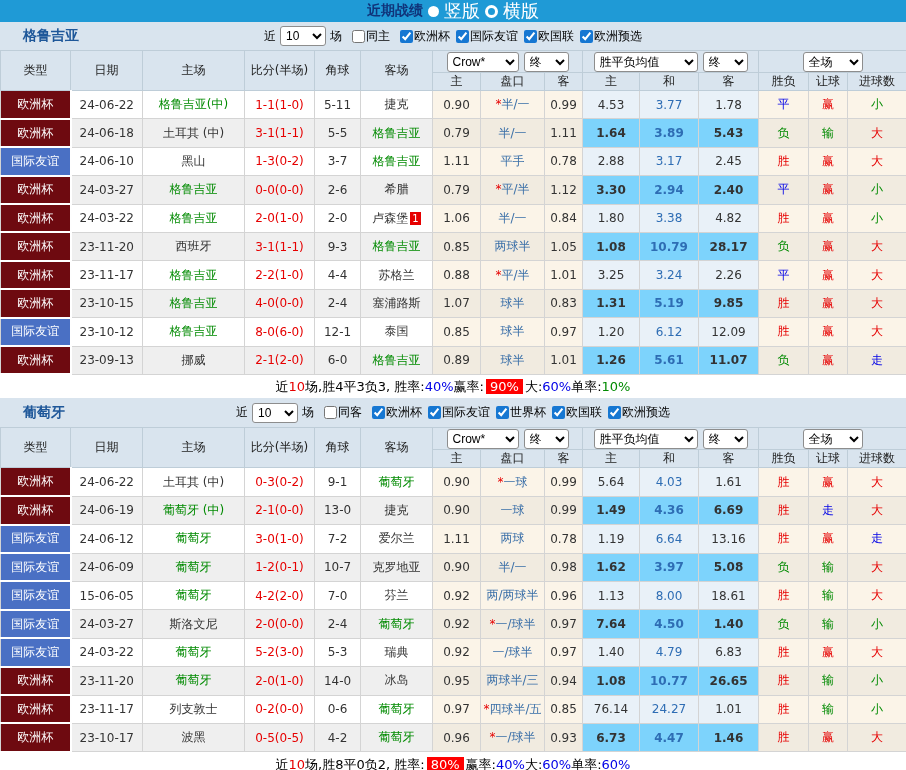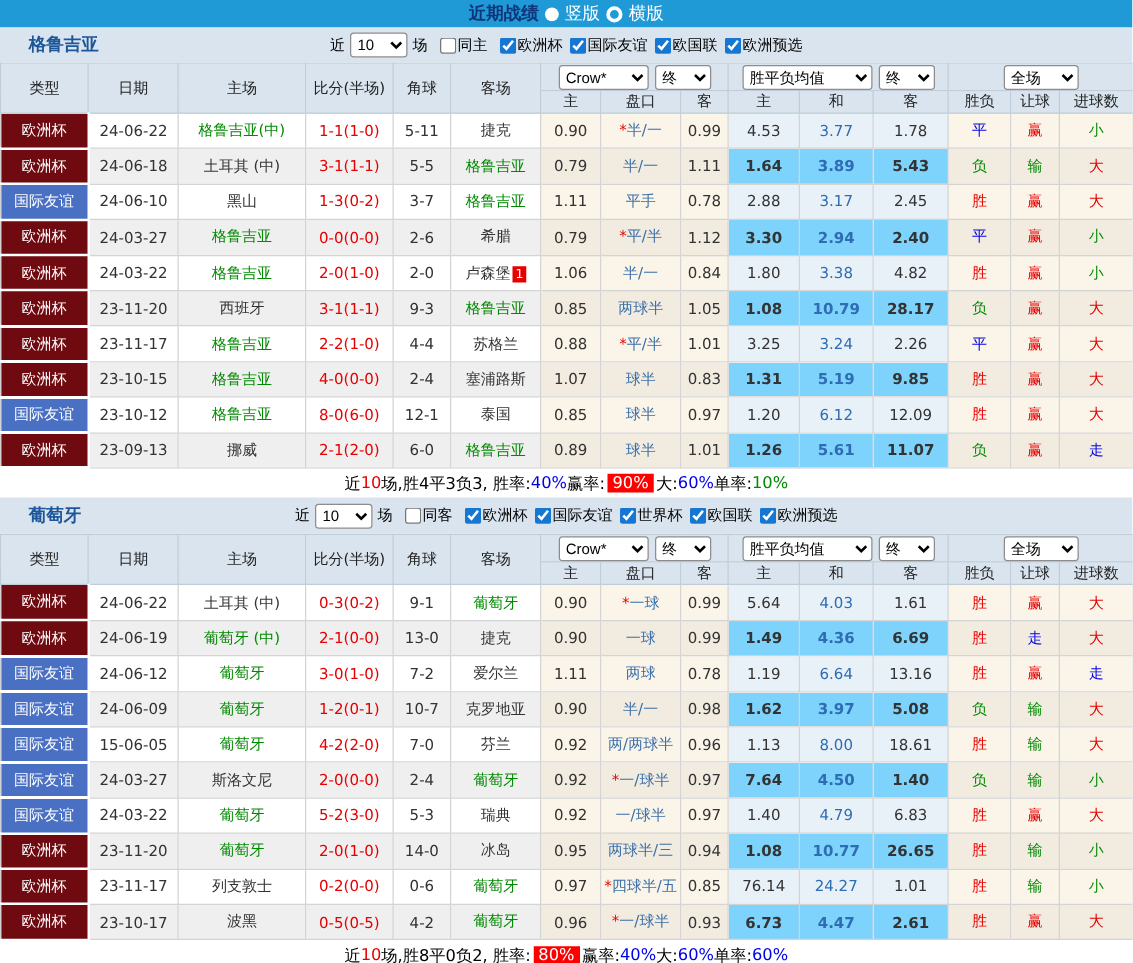--- a/index.html
+++ b/index.html
@@ -7,21 +7,21 @@
   body {
     width:906px; background:#fff;
     font-family:"DejaVu Sans","Liberation Sans",sans-serif;
     font-size:12px; color:#333;
   }
   
   .topbar { height:22px; background:#1F9AD6; display:flex; align-items:center; justify-content:center; gap:5px; }
   .topbar-title { color:#10347A; font-weight:bold; font-size:14px; }
   .radio-sel { width:11px; height:11px; border-radius:50%; background:#fff; display:inline-block; }
   .radio-unsel { width:13px; height:13px; border-radius:50%; border:3px solid #fff; display:inline-block; }
-  .mode-label { color:#fff; font-size:14px; }
+  .mode-label { color:#fff; font-size:18px; }
 
   
   .band { height:28px; background:#D9E4EE; position:relative; display:flex; align-items:center; justify-content:center; }
   .band.p { height:29px; }
   .team-title { position:absolute; left:23px; color:#1E5799; font-weight:bold; font-size:14px; }
   .filters { display:flex; align-items:center; gap:4px; color:#000; }
   .chk { display:inline-flex; align-items:center; margin-left:6px; gap:1px; color:#000; }
   .chk input { width:13px; height:13px; accent-color:#1677D2; margin:0; }
   .leagues { display:inline-flex; align-items:center; }
 
@@ -593,21 +593,21 @@
         <td class="base">23-10-17</td>
         <td class="base"><span class="t-k">波黑</span></td>
         <td class="base score">0-5(0-5)</td>
         <td class="base">4-2</td>
         <td class="base"><span class="t-g">葡萄牙</span></td>
         <td class="cream odds">0.96</td>
         <td class="cream"><span class="star">*</span><span class="hcap">一/球半</span></td>
         <td class="cream odds">0.93</td>
         <td class="euro odds">6.73</td>
         <td class="euro euro-d">4.47</td>
-        <td class="euro odds">2.61</td>
+        <td class="euro odds">1.46</td>
         <td class="cream c-red">胜</td>
         <td class="cream c-red">赢</td>
         <td class="cream c-red">大</td>
       </tr>
     </tbody>
 </table>
 <div class="summary p" id="summary-1">
     <span>近</span>
     <span class="c-red">10</span>
     <span>场,胜8平0负2, 胜率:</span>

